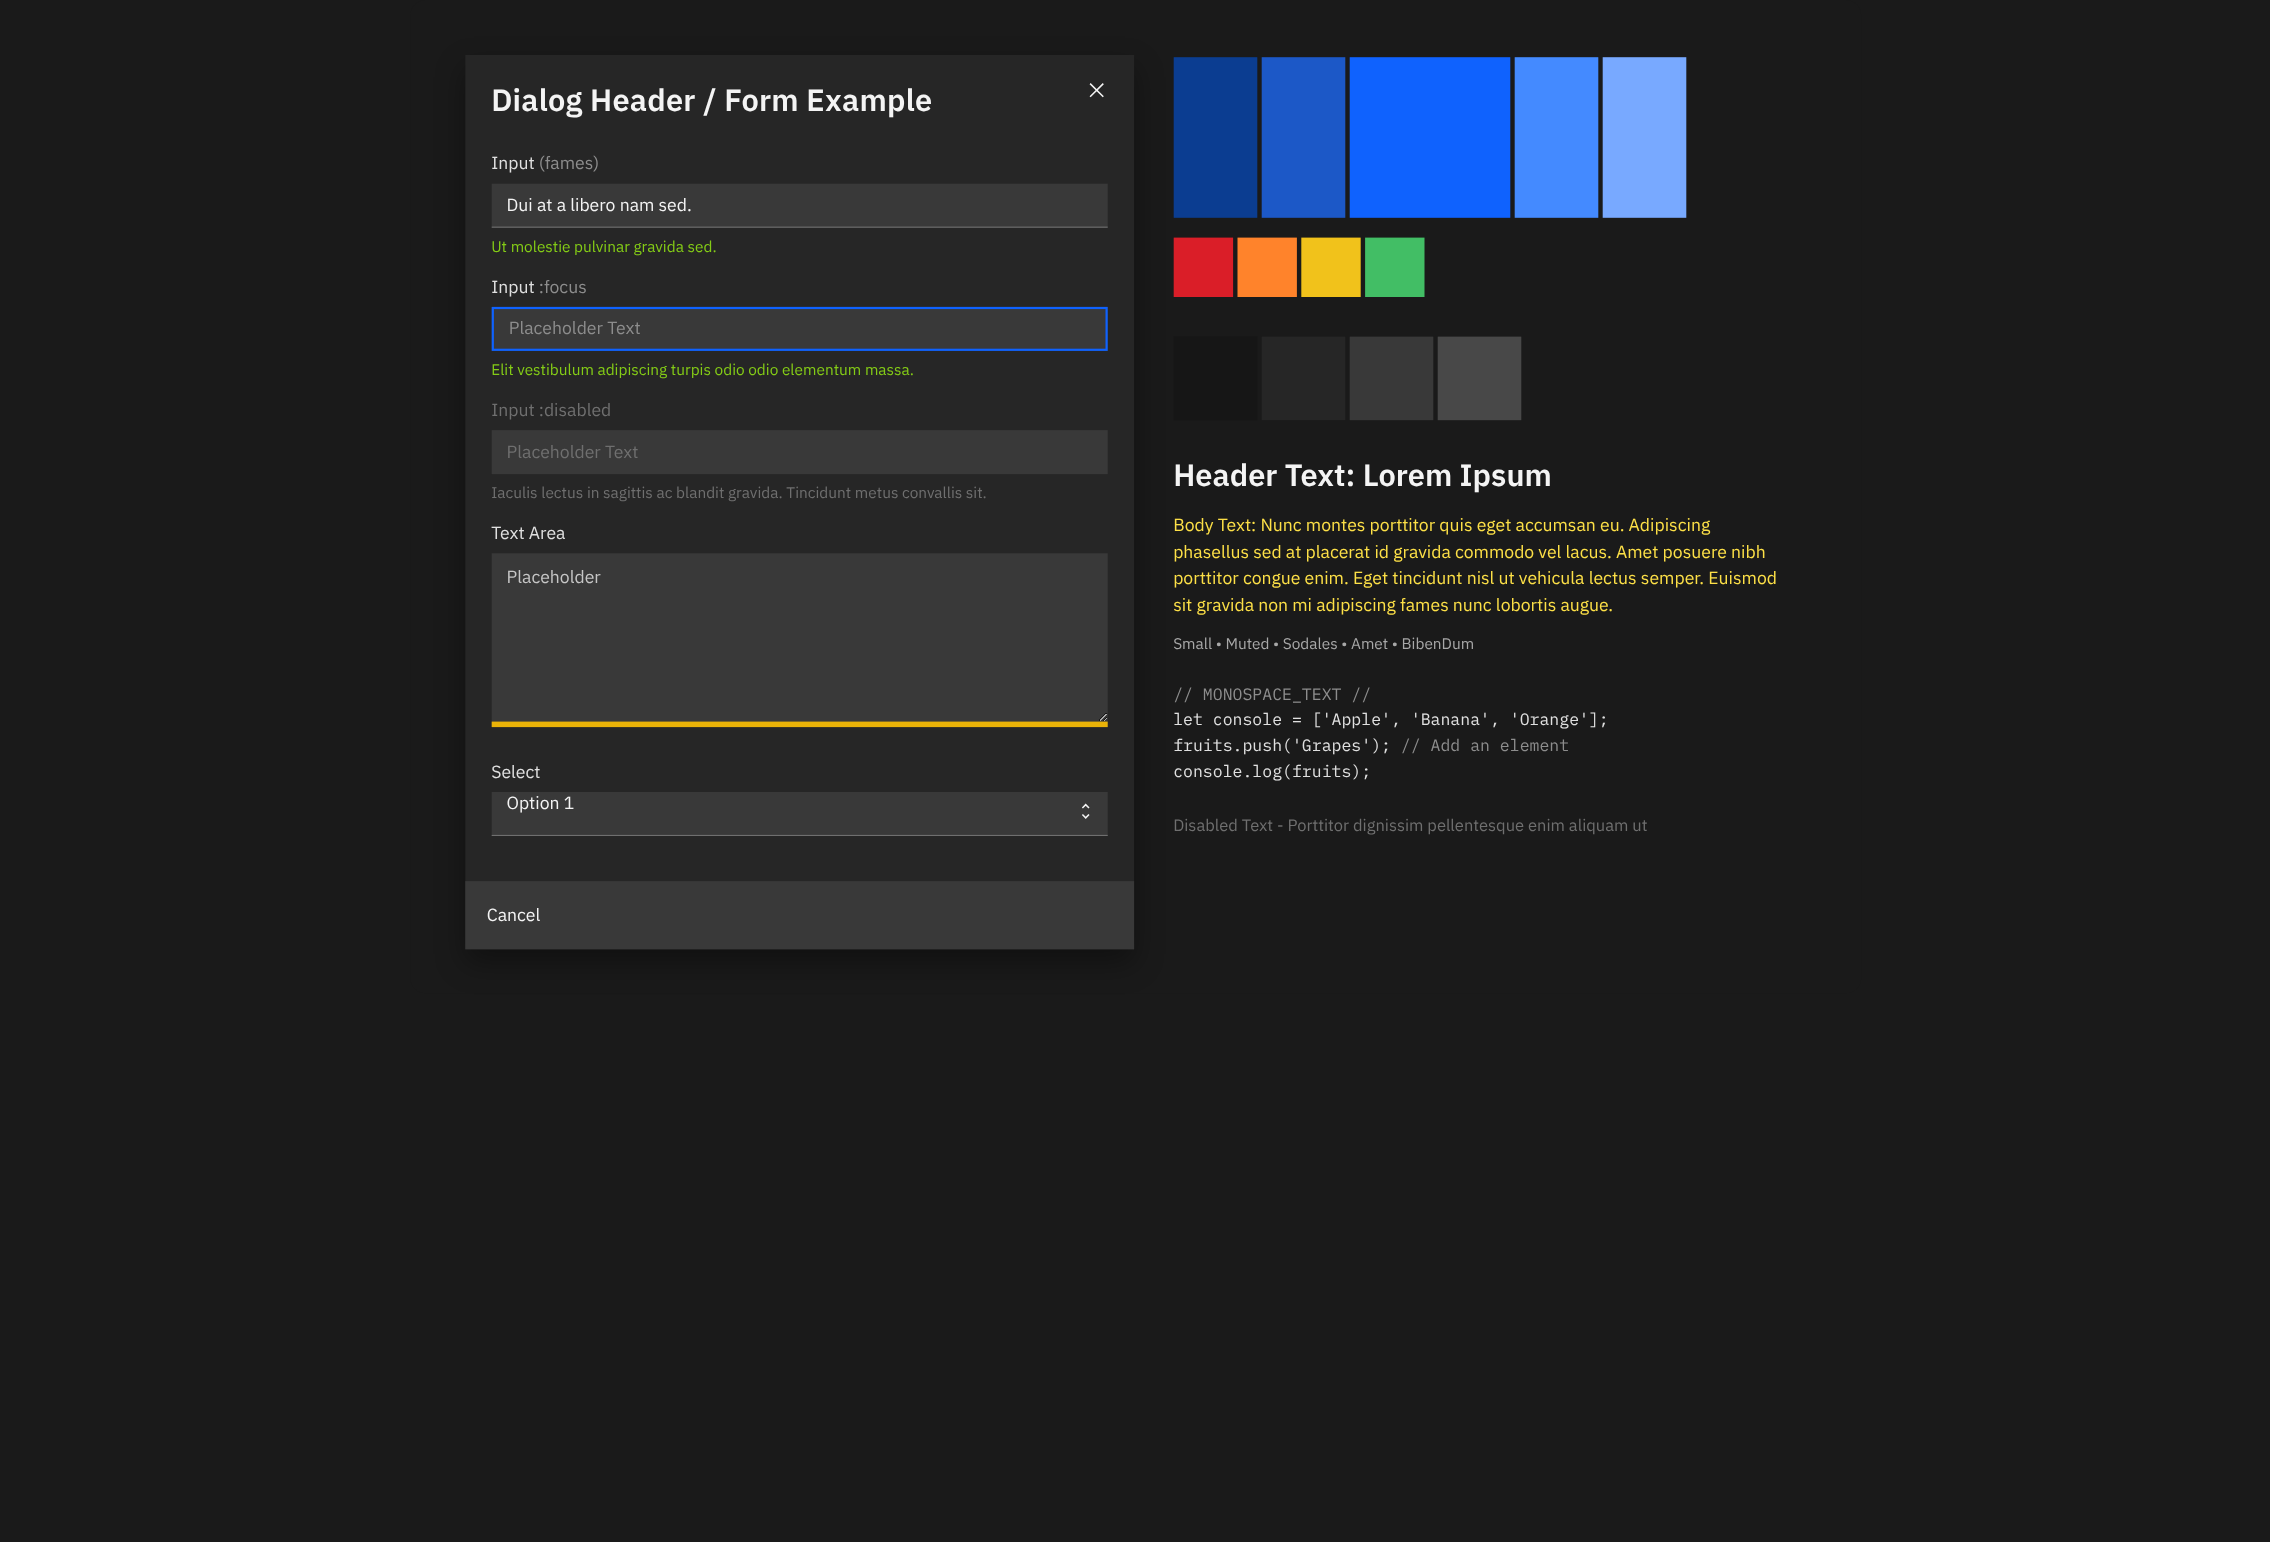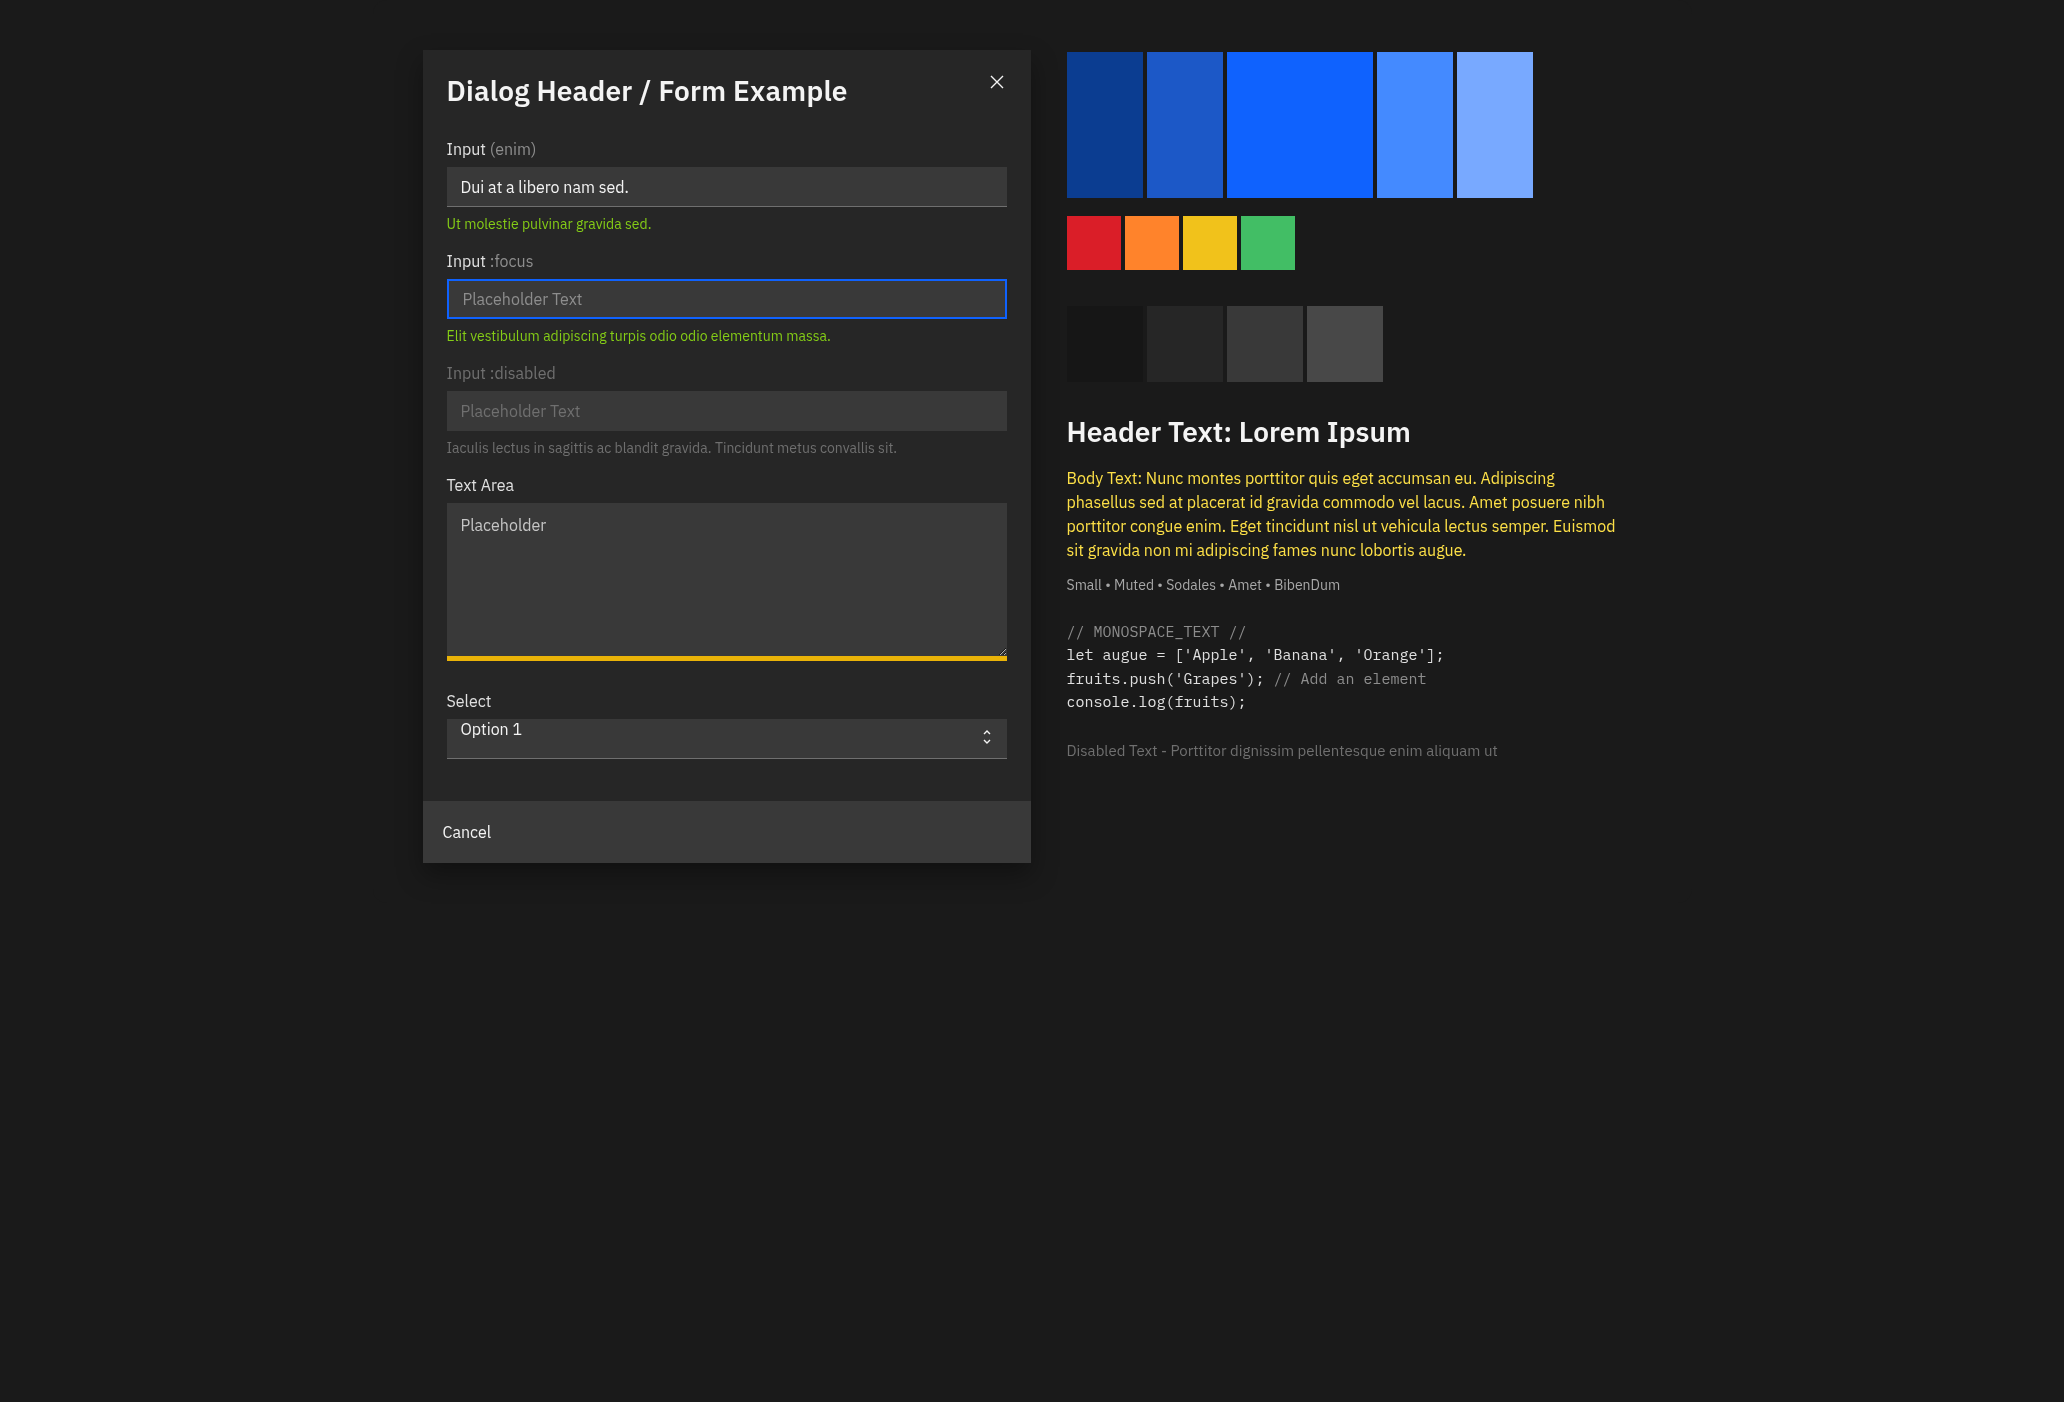--- a/index.html
+++ b/index.html
@@ -179,21 +179,21 @@
             <path d="M1 1 L13 13 M13 1 L1 13" stroke="#f4f4f4" stroke-width="1.4"></path>
           </svg>
       </button>
     </div>
 
     <div class="dialog-body">
 
       <div class="field">
         <div class="field-label">
           <span>Input</span>
-          <span class="sub">(enim)</span>
+          <span class="sub">(fames)</span>
         </div>
         <input class="text-input" type="text" value="Dui at a libero nam sed." style="">
         <div class="field-help">Ut molestie pulvinar gravida sed.</div>
       </div>
 
       <div class="field">
         <div class="field-label">
           <span>Input</span>
           <span class="sub">:focus</span>
         </div>
@@ -257,21 +257,21 @@
         <div class="sw3" style="background: rgb(57, 57, 57);"></div>
         <div class="sw3" style="background: rgb(72, 72, 72);"></div>
       </div>
 
     <div class="sample">
       <h2>Header Text: Lorem Ipsum</h2>
       <p class="body">Body Text: Nunc montes porttitor quis eget accumsan eu. Adipiscing phasellus sed at placerat id gravida commodo vel lacus. Amet posuere nibh porttitor congue enim. Eget tincidunt nisl ut vehicula lectus semper. Euismod sit gravida non mi adipiscing fames nunc lobortis augue.</p>
       <div class="small-muted">Small  •  Muted  •  Sodales  •  Amet  •  BibenDum</div>
 
       <div class="code"><span class="cmt">// MONOSPACE_TEXT //</span>
-<span>let augue = ['Apple', 'Banana', 'Orange'];</span>
+<span>let console = ['Apple', 'Banana', 'Orange'];</span>
 <span>fruits.push('Grapes'); </span><span class="cmt">// Add an element</span>
 <span>console.log(fruits);</span></div>
 
       <div class="disabled-text">Disabled Text - Porttitor dignissim pellentesque enim aliquam ut</div>
     </div>
   </div>
 
 </div>
 
 </body></html>

